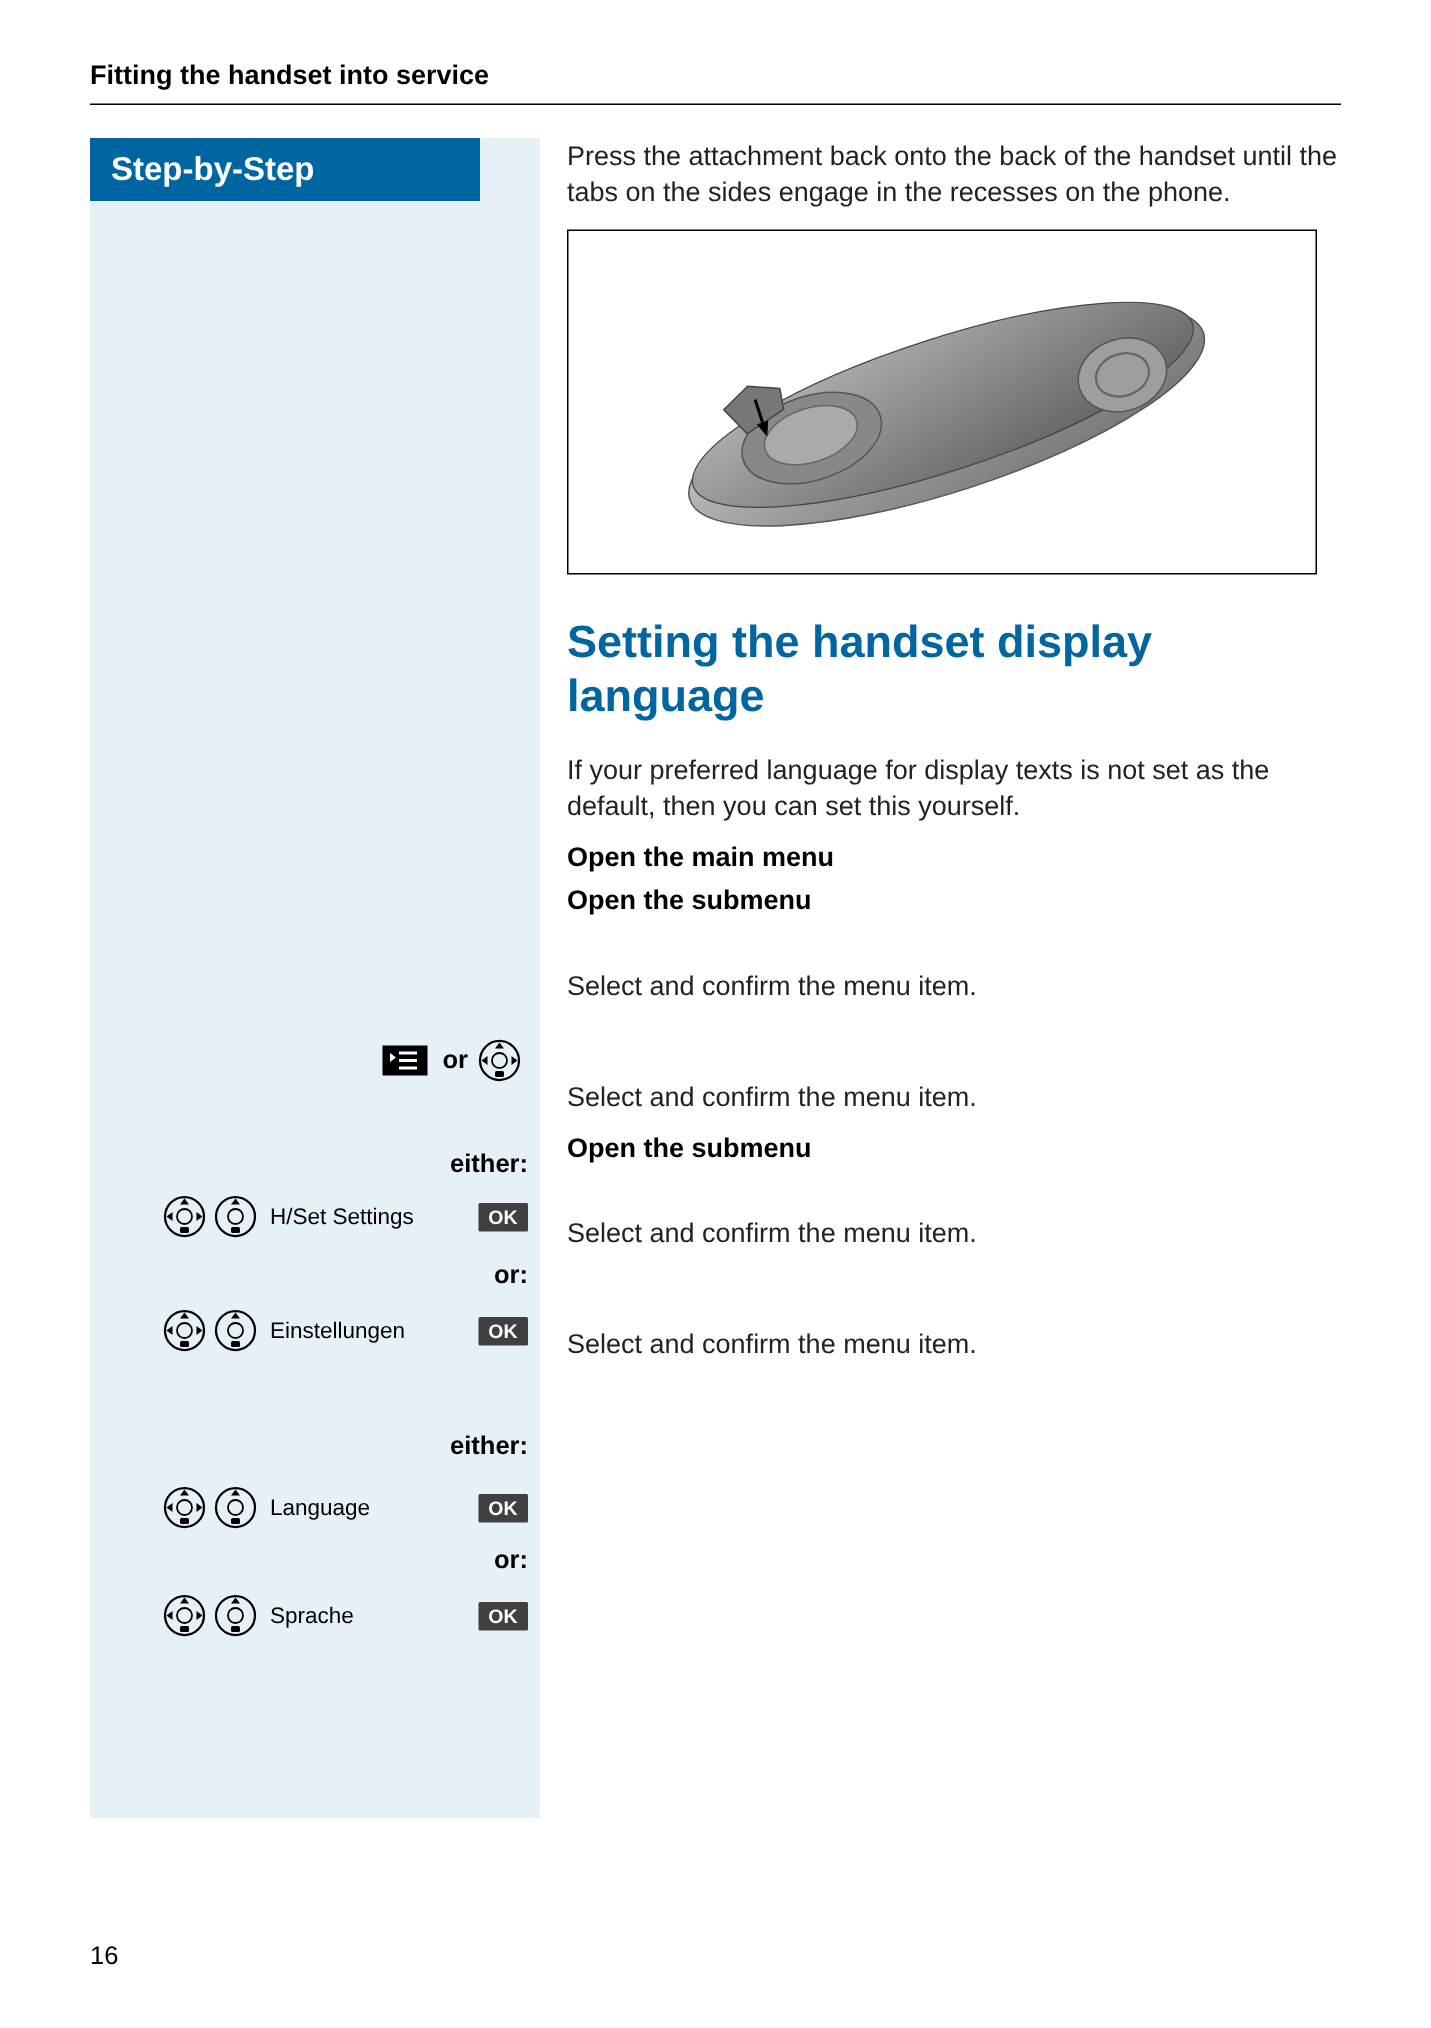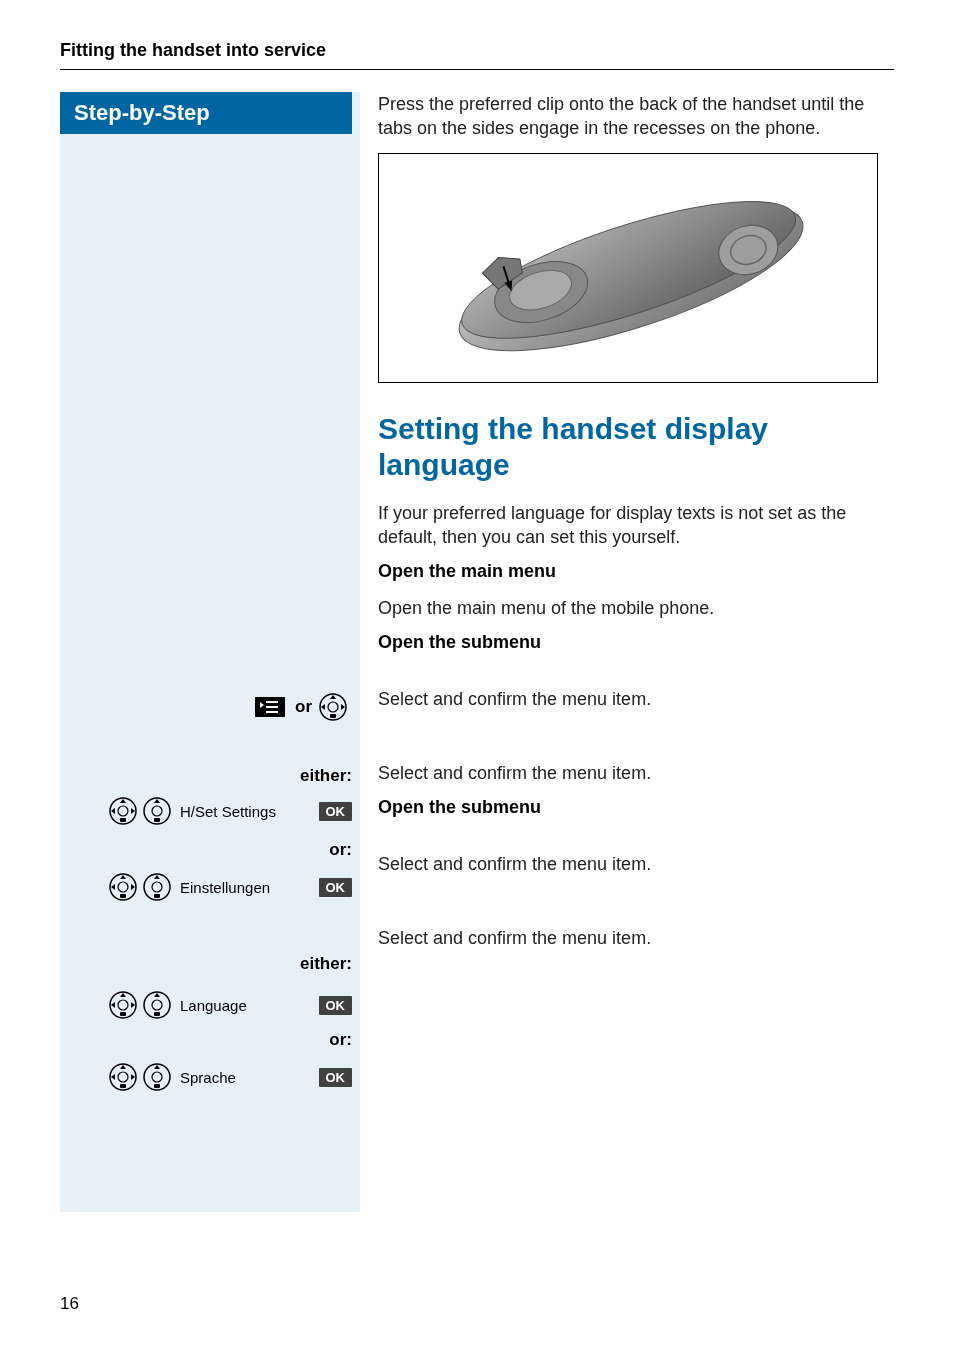--- a/index.html
+++ b/index.html
@@ -27,21 +27,21 @@
     background: #e6f0f7;
     min-height: 1120px;
     position: relative;
   }
   .sidebar-header {
     background: #0066a1;
     color: #fff;
     font-weight: bold;
     font-size: 22px;
     padding: 8px 14px;
-    width: 292px;
+    width: 260px;
   }
   .main {
     padding-left: 18px;
   }
   h1.section {
     color: #0066a1;
     font-size: 30px;
     font-weight: bold;
     margin-top: 28px;
     margin-bottom: 18px;
@@ -289,21 +289,21 @@
             </svg>
           </span>
         <span class="label-text">Sprache</span>
         <span class="ok-badge">OK</span>
       </div>
     </div>
 
   </div>
 
   <div class="main">
-    <p class="body-text">Press the preferred clip onto the back of the handset until the tabs on the sides engage in the recesses on the phone.</p>
+    <p class="body-text">Press the attachment back onto the back of the handset until the tabs on the sides engage in the recesses on the phone.</p>
 
     <div class="figure">
       <svg width="460" height="200" viewBox="0 0 460 200">
         <defs>
           <linearGradient id="g1" x1="0" y1="0" x2="1" y2="1">
             <stop offset="0" stop-color="#cfcfcf"></stop>
             <stop offset="0.5" stop-color="#9a9a9a"></stop>
             <stop offset="1" stop-color="#6e6e6e"></stop>
           </linearGradient>
           <linearGradient id="g2" x1="0" y1="0" x2="1" y2="1">
@@ -322,21 +322,20 @@
           <line x1="112" y1="60" x2="112" y2="78" stroke="#000" stroke-width="2"></line>
           <polygon points="108,76 116,76 112,86" fill="#000"></polygon>
         </g>
       </svg>
     </div>
 
     <h1 class="section">Setting the handset display language</h1>
     <p class="body-text">If your preferred language for display texts is not set as the default, then you can set this yourself.</p>
 
     <p class="sub-heading">Open the main menu</p>
-    <div class="instruction-line">Open the main menu of the mobile phone.</div>
 
     <p class="sub-heading">Open the submenu</p>
 
     <div class="spacer-20"></div>
     <div class="instruction-line">Select and confirm the menu item.</div>
     <div class="spacer-20"></div>
     <div class="spacer-12"></div>
     <div class="instruction-line">Select and confirm the menu item.</div>
 
     <p class="sub-heading">Open the submenu</p>

